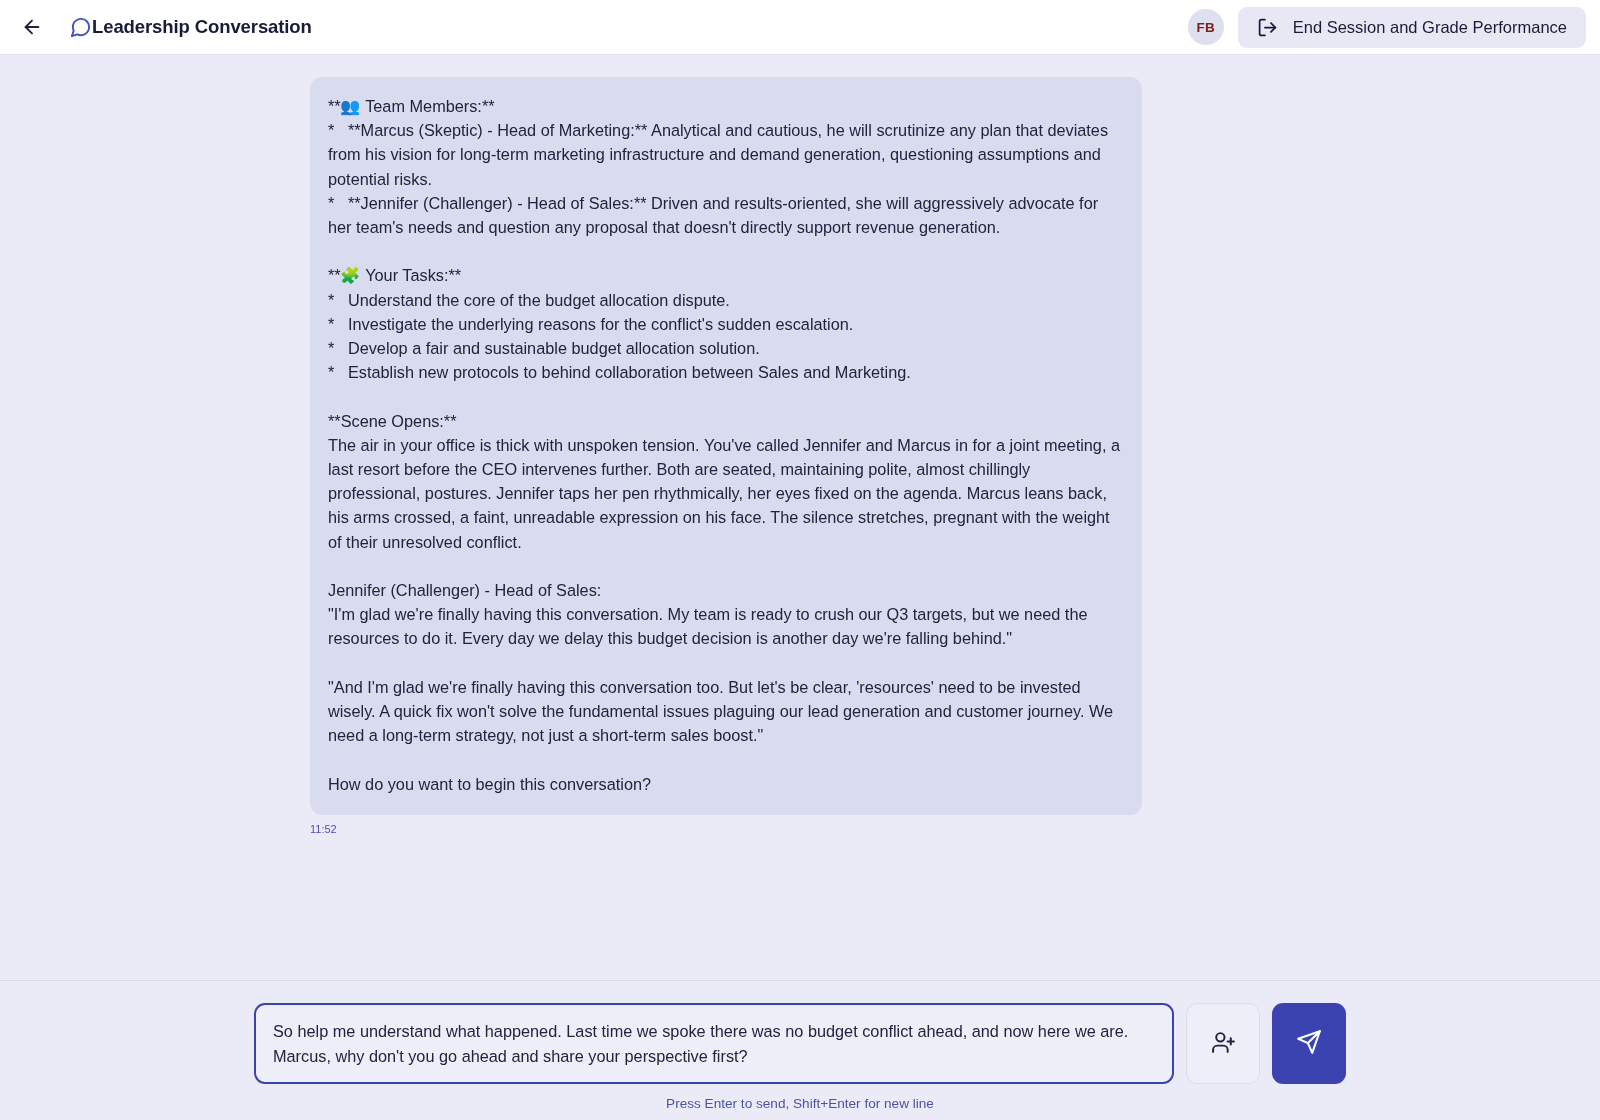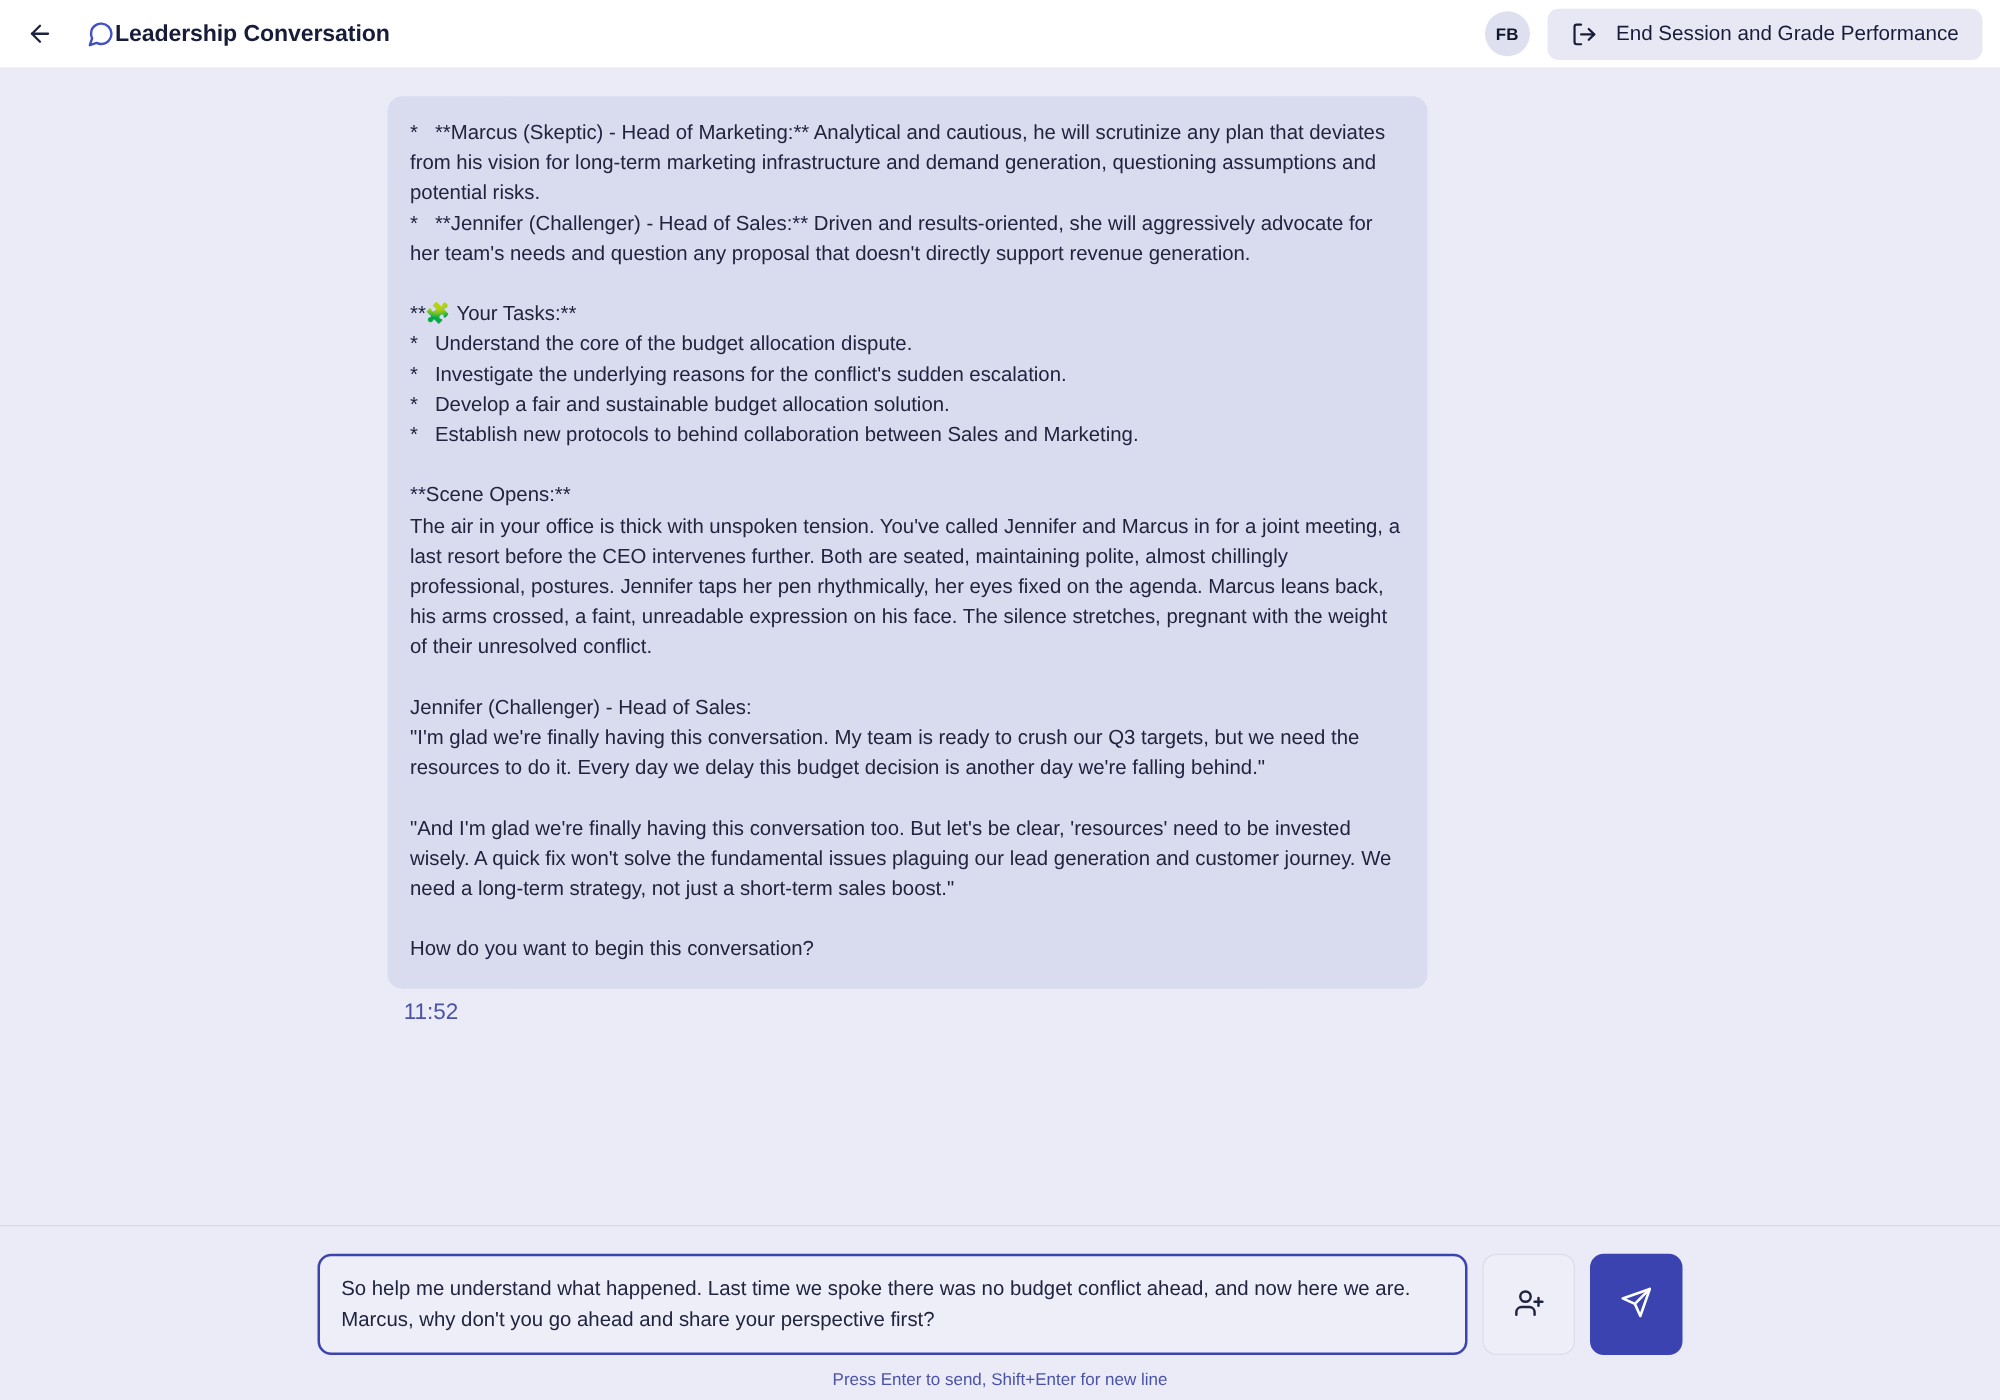--- a/index.html
+++ b/index.html
@@ -47,21 +47,21 @@
   .header-right {
     margin-left: auto;
     display: flex;
     align-items: center;
     gap: 14px;
   }
   .avatar {
     width: 36px; height: 36px;
     border-radius: 50%;
     background: #dfe0ef;
-    color: #0f172a;
+    color: #7f1d1d;
     display: flex; align-items: center; justify-content: center;
     font-size: 13.5px;
     font-weight: bold;
     letter-spacing: 0.2px;
   }
   .end-session-btn {
     height: 41px;
     background: #e7e8f4;
     border: none;
     border-radius: 9px;
@@ -97,24 +97,23 @@
     padding: 17px 22px 19px 18px;
     color: #20243f;
     font-size: 16.3px;
     line-height: 24.2px;
     width: 832px;
   }
   .bubble p { margin: 0; white-space: pre-wrap; }
   .bubble .blank { height: 24.2px; }
   .timestamp {
     margin-top: 8px;
-    font-size: 18px;
+    font-size: 11px;
     color: #4a53a8;
     padding-left: 0px;
-    margin-left: 13px;
   }
 
   
   .composer {
     height: 140px;
     background: #ebebf7;
     border-top: 1px solid #d7d8e8;
     display: flex;
     flex-direction: column;
     align-items: center;
@@ -199,20 +198,21 @@
         </svg>
       </span>
       <span>End Session and Grade Performance</span>
     </button>
   </div>
 </div>
 
 <div class="chat-area">
   <div class="msg-wrap">
     <div class="bubble" id="bubble">
+        <p>**👥 Team Members:**</p>
         <p>*   **Marcus (Skeptic) - Head of Marketing:** Analytical and cautious, he will scrutinize any plan that deviates from his vision for long-term marketing infrastructure and demand generation, questioning assumptions and potential risks.</p>
         <p>*   **Jennifer (Challenger) - Head of Sales:** Driven and results-oriented, she will aggressively advocate for her team's needs and question any proposal that doesn't directly support revenue generation.</p>
         <p class="blank"></p>
         <p>**🧩 Your Tasks:**</p>
         <p>*   Understand the core of the budget allocation dispute.</p>
         <p>*   Investigate the underlying reasons for the conflict's sudden escalation.</p>
         <p>*   Develop a fair and sustainable budget allocation solution.</p>
         <p>*   Establish new protocols to behind collaboration between Sales and Marketing.</p>
         <p class="blank"></p>
         <p>**Scene Opens:**</p>

